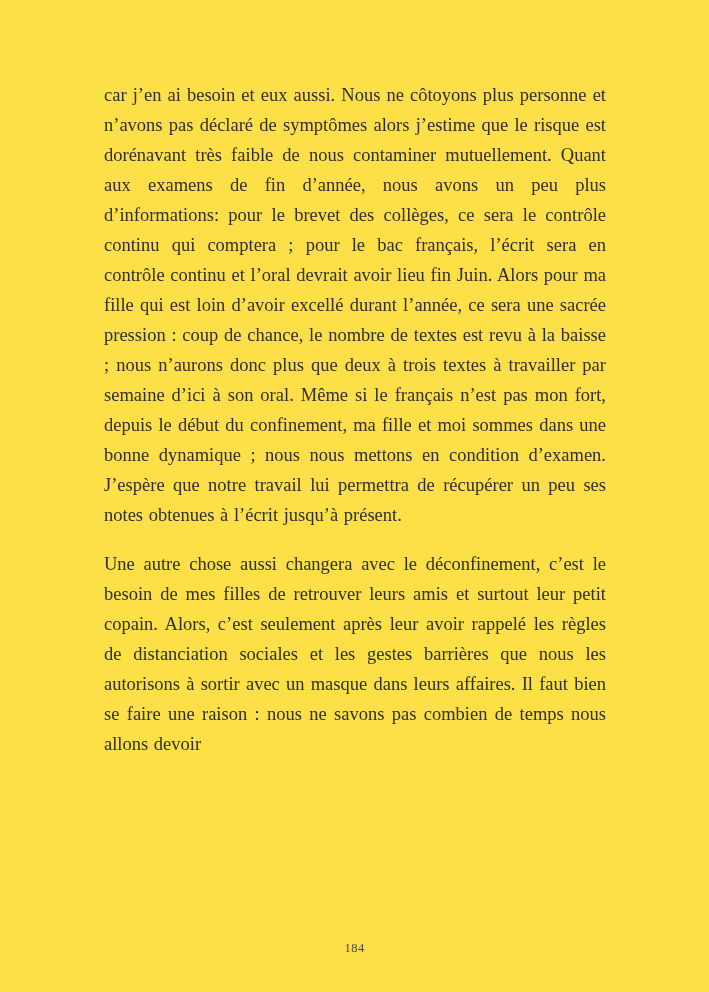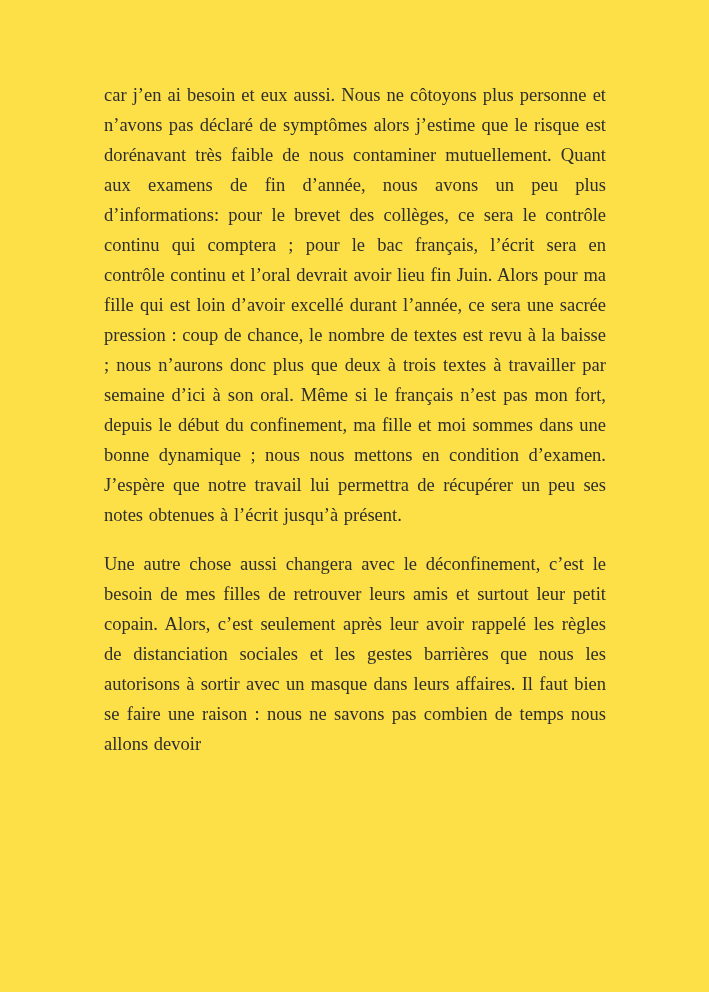--- a/index.html
+++ b/index.html
@@ -42,13 +42,14 @@
   }
 </style>
 </head>
 <body>
 
 <div class="page">
   <div class="text-block">
     <p>car j’en ai besoin et eux aussi. Nous ne côtoyons plus personne et n’avons pas déclaré de symptômes alors j’estime que le risque est dorénavant très faible de nous contaminer mutuellement. Quant aux examens de fin d’année, nous avons un peu plus d’informations: pour le brevet des collèges, ce sera le contrôle continu qui comptera ; pour le bac français, l’écrit sera en contrôle continu et l’oral devrait avoir lieu fin Juin. Alors pour ma fille qui est loin d’avoir excellé durant l’année, ce sera une sacrée pression : coup de chance, le nombre de textes est revu à la baisse ; nous n’aurons donc plus que deux à trois textes à travailler par semaine d’ici à son oral. Même si le français n’est pas mon fort, depuis le début du confinement, ma fille et moi sommes dans une bonne dynamique ; nous nous mettons en condition d’examen. J’espère que notre travail lui permettra de récupérer un peu ses notes obtenues à l’écrit jusqu’à présent.</p>
     <p>Une autre chose aussi changera avec le déconfinement, c’est le besoin de mes filles de retrouver leurs amis et surtout leur petit copain. Alors, c’est seulement après leur avoir rappelé les règles de distanciation sociales et les gestes barrières que nous les autorisons à sortir avec un masque dans leurs affaires. Il faut bien se faire une raison : nous ne savons pas combien de temps nous allons devoir</p>
   </div>
+  <div class="page-number">184</div>
 </div>
 
 </body></html>

